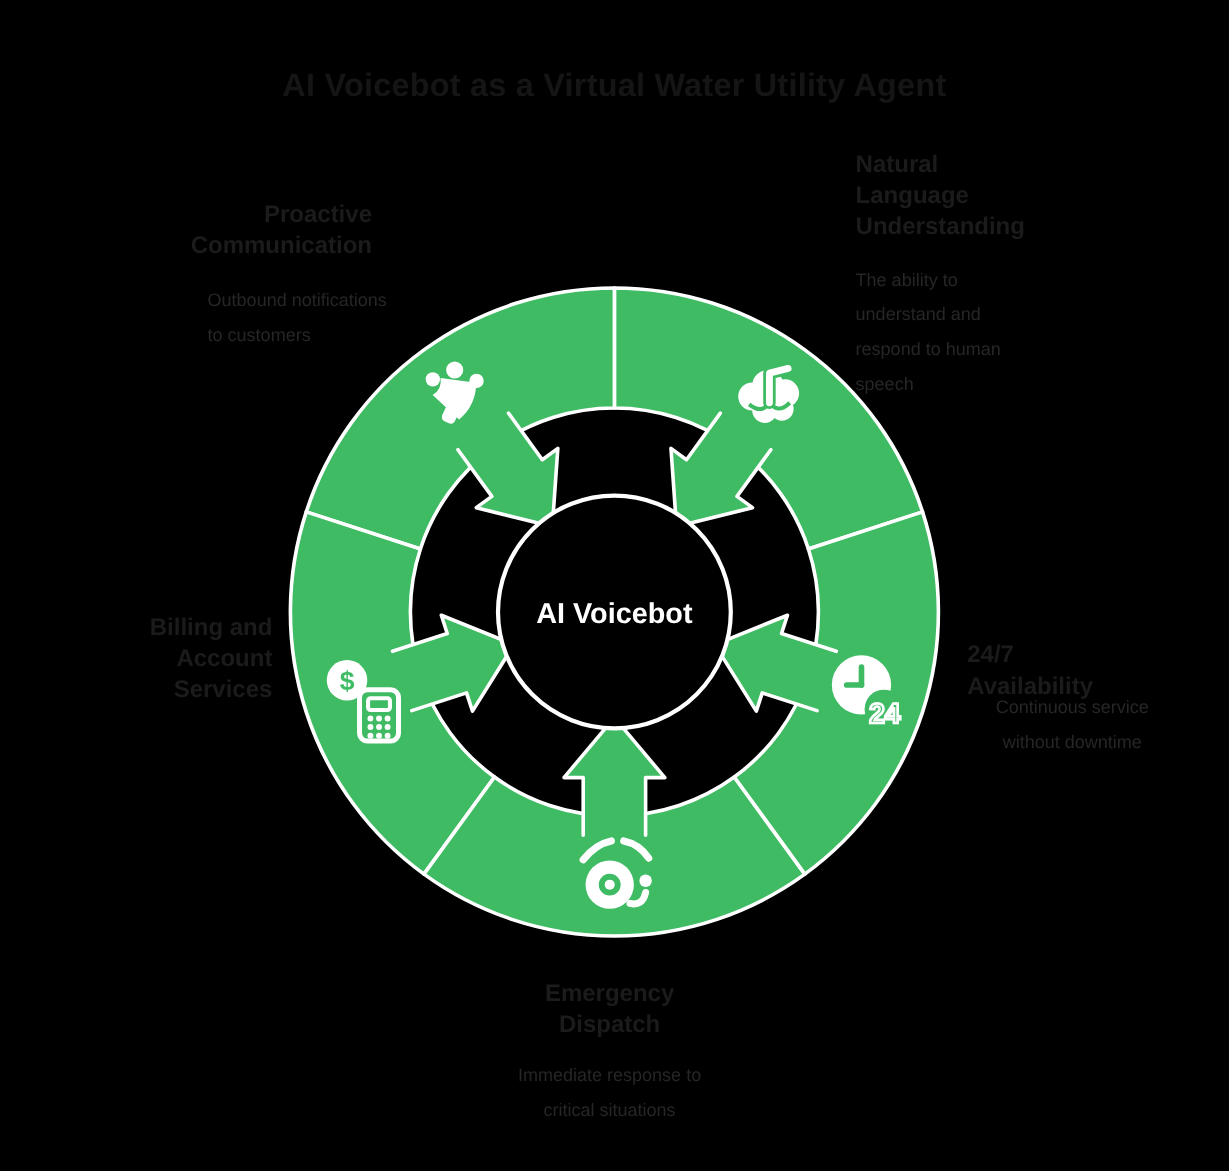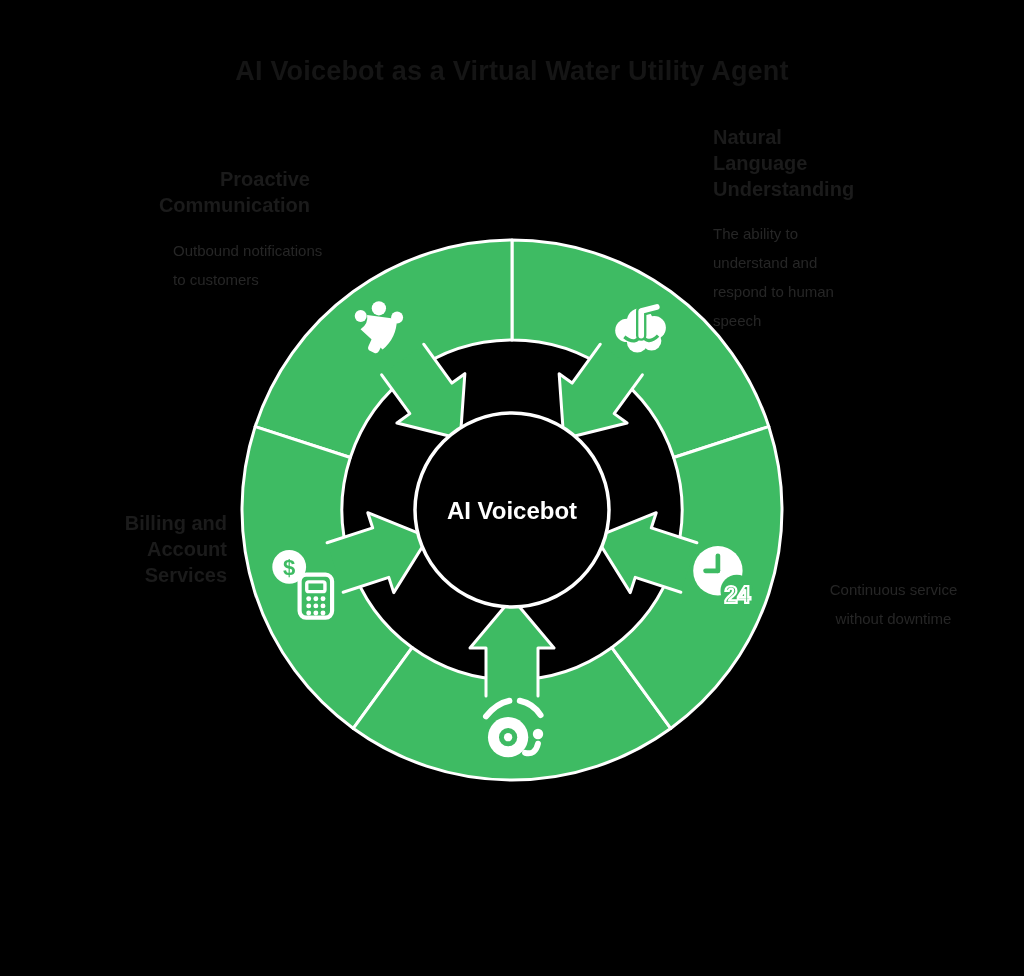--- a/index.html
+++ b/index.html
@@ -140,18 +140,27 @@
     <div class="sec-title">Proactive Communication</div>
   </div>
   <div class="label pro-desc">
     <div class="sec-desc">Outbound notifications to customers</div>
   </div>
 
   <div class="label bill-title">
     <div class="sec-title">Billing and Account Services</div>
   </div>
 
+  <div class="label emer-title">
+    <div class="sec-title">Emergency Dispatch</div>
+  </div>
+  <div class="label emer-desc">
+    <div class="sec-desc">Immediate response to critical situations</div>
+  </div>
 
+  <div class="label avail-title">
+    <div class="sec-title">24/7 Availability</div>
+  </div>
   <div class="label avail-desc">
     <div class="sec-desc">Continuous service without downtime</div>
   </div>
 
 </div>
 
 </body></html>

